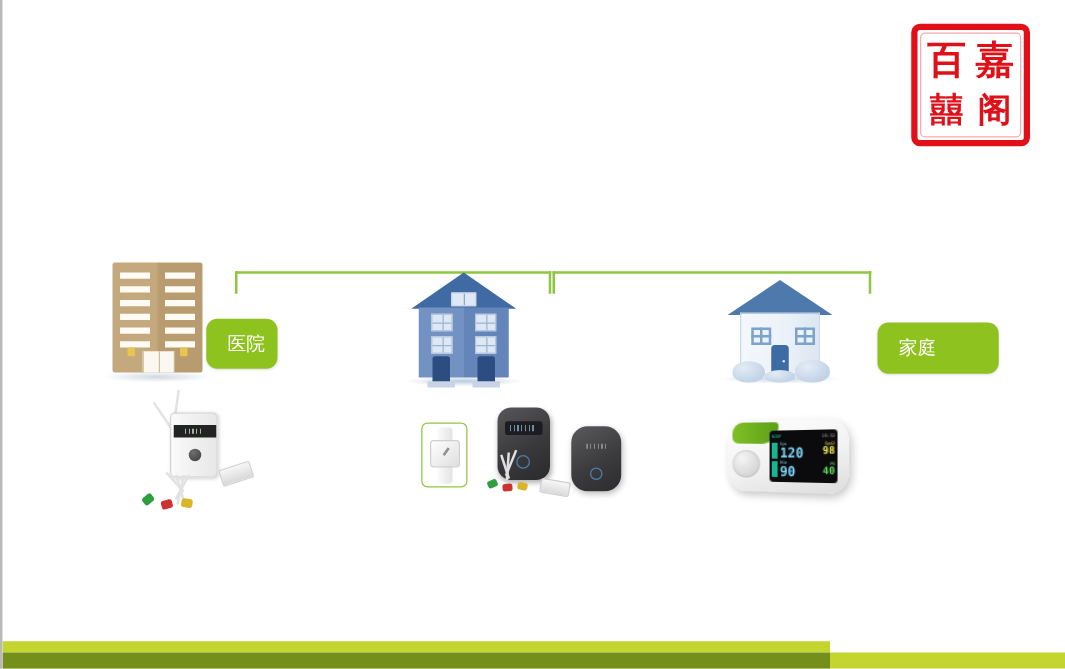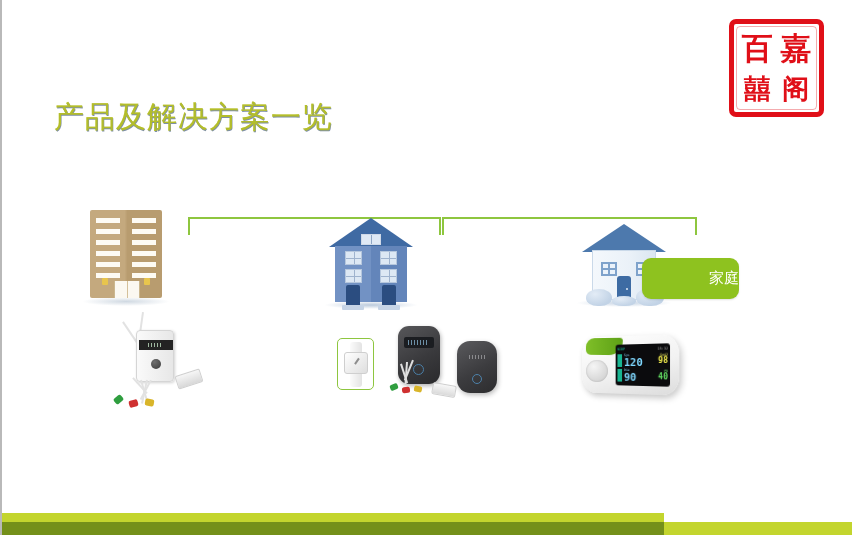--- a/index.html
+++ b/index.html
@@ -74,21 +74,21 @@
     color:#ffffff;
     font-size:15px;
     display:flex;align-items:center;
     padding-left:17px;
     box-sizing:border-box;
     font-family:"DejaVu Sans","Liberation Sans",sans-serif;
     box-shadow:0 1px 2px rgba(0,0,0,.12);
   }
   .pill-hospital{left:163px;top:255px;width:57px;height:40px;}
   .pill-personal{left:418px;top:257px;width:85px;height:41px;padding-left:13px;}
-  .pill-home{left:640px;top:258px;width:97px;height:41px;justify-content:flex-end;}
+  .pill-home{left:700px;top:258px;width:97px;height:41px;}
 
   
   .bldg{position:absolute;}
 
   
   .hosp{left:88px;top:210px;width:72px;height:92px;}
   .hosp .shadow{
     position:absolute;left:-8px;bottom:-4px;width:88px;height:9px;
     background:radial-gradient(ellipse at center,rgba(150,170,190,.45) 0%,rgba(150,170,190,0) 70%);
   }
@@ -331,21 +331,20 @@
   <div class="seal">
     <div class="seal-border"></div>
     <div class="seal-grid">
       <div class="seal-ch">百</div>
       <div class="seal-ch">嘉</div>
       <div class="seal-ch small">囍</div>
       <div class="seal-ch small">阁</div>
     </div>
   </div>
 
-  <div class="title">产品及解决方案一览</div>
 
   <div class="bracket bracket-left"></div>
   <div class="bracket bracket-right"></div>
 
   <div class="bldg hosp">
     <div class="shadow"></div>
     <div class="body">
       <div class="win" style="left:6px;top:8px"></div>
         <div class="win" style="left:42px;top:8px"></div>
       <div class="win" style="left:6px;top:19px"></div>
@@ -385,20 +384,23 @@
     <div class="roof"></div>
     <div class="body"></div>
     <div class="w" style="left:19px;top:40px"></div>
     <div class="w" style="left:54px;top:40px"></div>
     <div class="d"></div>
     <div class="bush" style="left:4px;width:26px;height:17px"></div>
     <div class="bush" style="left:54px;width:28px;height:18px"></div>
     <div class="bush" style="left:30px;width:24px;height:10px"></div>
   </div>
 
+  <div class="pill pill-hospital">
+    <span>医院</span>
+  </div>
   <div class="pill pill-home">
     <span>家庭</span>
   </div>
 
   <div class="dev holter">
     <div class="lw" style="left:40px;top:2px;height:20px;transform:rotate(8deg)"></div>
     <div class="lw" style="left:20px;top:12px;height:26px;transform:rotate(-34deg)"></div>
     <div class="unit">
       <div class="scr"></div>
       <div class="btn"></div>

